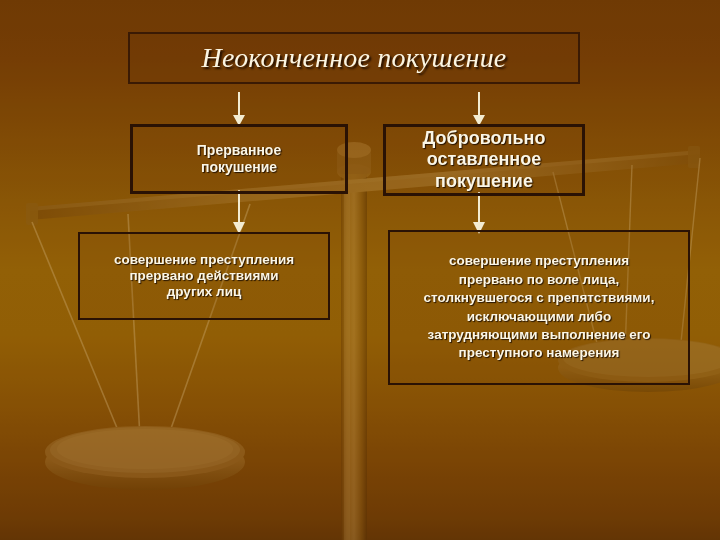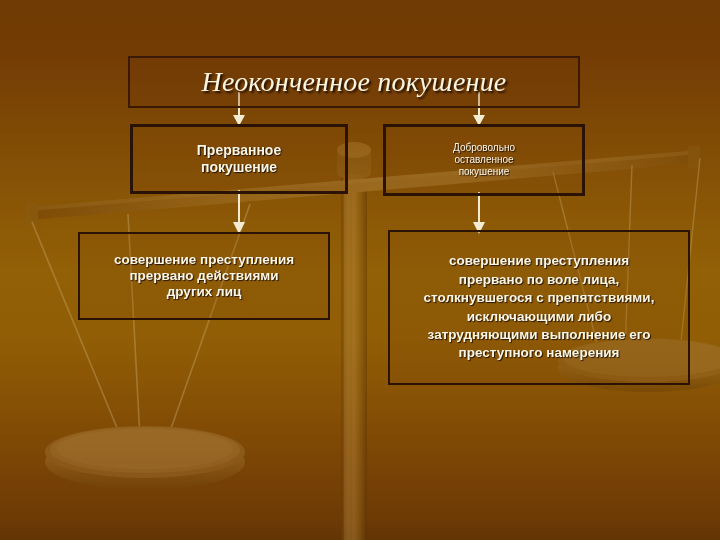--- a/index.html
+++ b/index.html
@@ -46,21 +46,21 @@
     align-items: center;
     justify-content: center;
     text-align: center;
     color: #fbf6e6;
     line-height: 1.18;
     text-shadow: 1px 1px 1px rgba(20,8,0,0.85);
   }
   .node .txt { width: 100%; padding: 0 6px; box-sizing: border-box; white-space: pre-line; }
 
   #title-box {
-    left: 128px; top: 56px; width: 452px; height: 52px;
+    left: 128px; top: 32px; width: 452px; height: 52px;
     border-color: #3a1a04;
     background: rgba(108, 56, 5, 0.30);
   }
   #title-box .txt {
     font-family: "Liberation Serif", serif;
     font-style: italic;
     font-size: 28px;
     font-weight: 400;
     letter-spacing: 0.2px;
     color: #fbf5e2;
@@ -73,21 +73,21 @@
   }
   #box-interrupted .txt {
     font-size: 14px; font-weight: bold;
   }
 
   #box-voluntary {
     left: 383px; top: 124px; width: 202px; height: 72px;
     border-width: 3px;
   }
   #box-voluntary .txt {
-    font-size: 10px; font-weight: normal;
+    font-size: 18px; font-weight: bold;
   }
 
   #box-interrupted-desc {
     left: 78px; top: 232px; width: 252px; height: 88px;
     border-width: 2px;
   }
   #box-interrupted-desc .txt {
     font-size: 13.5px; font-weight: bold;
   }
 

